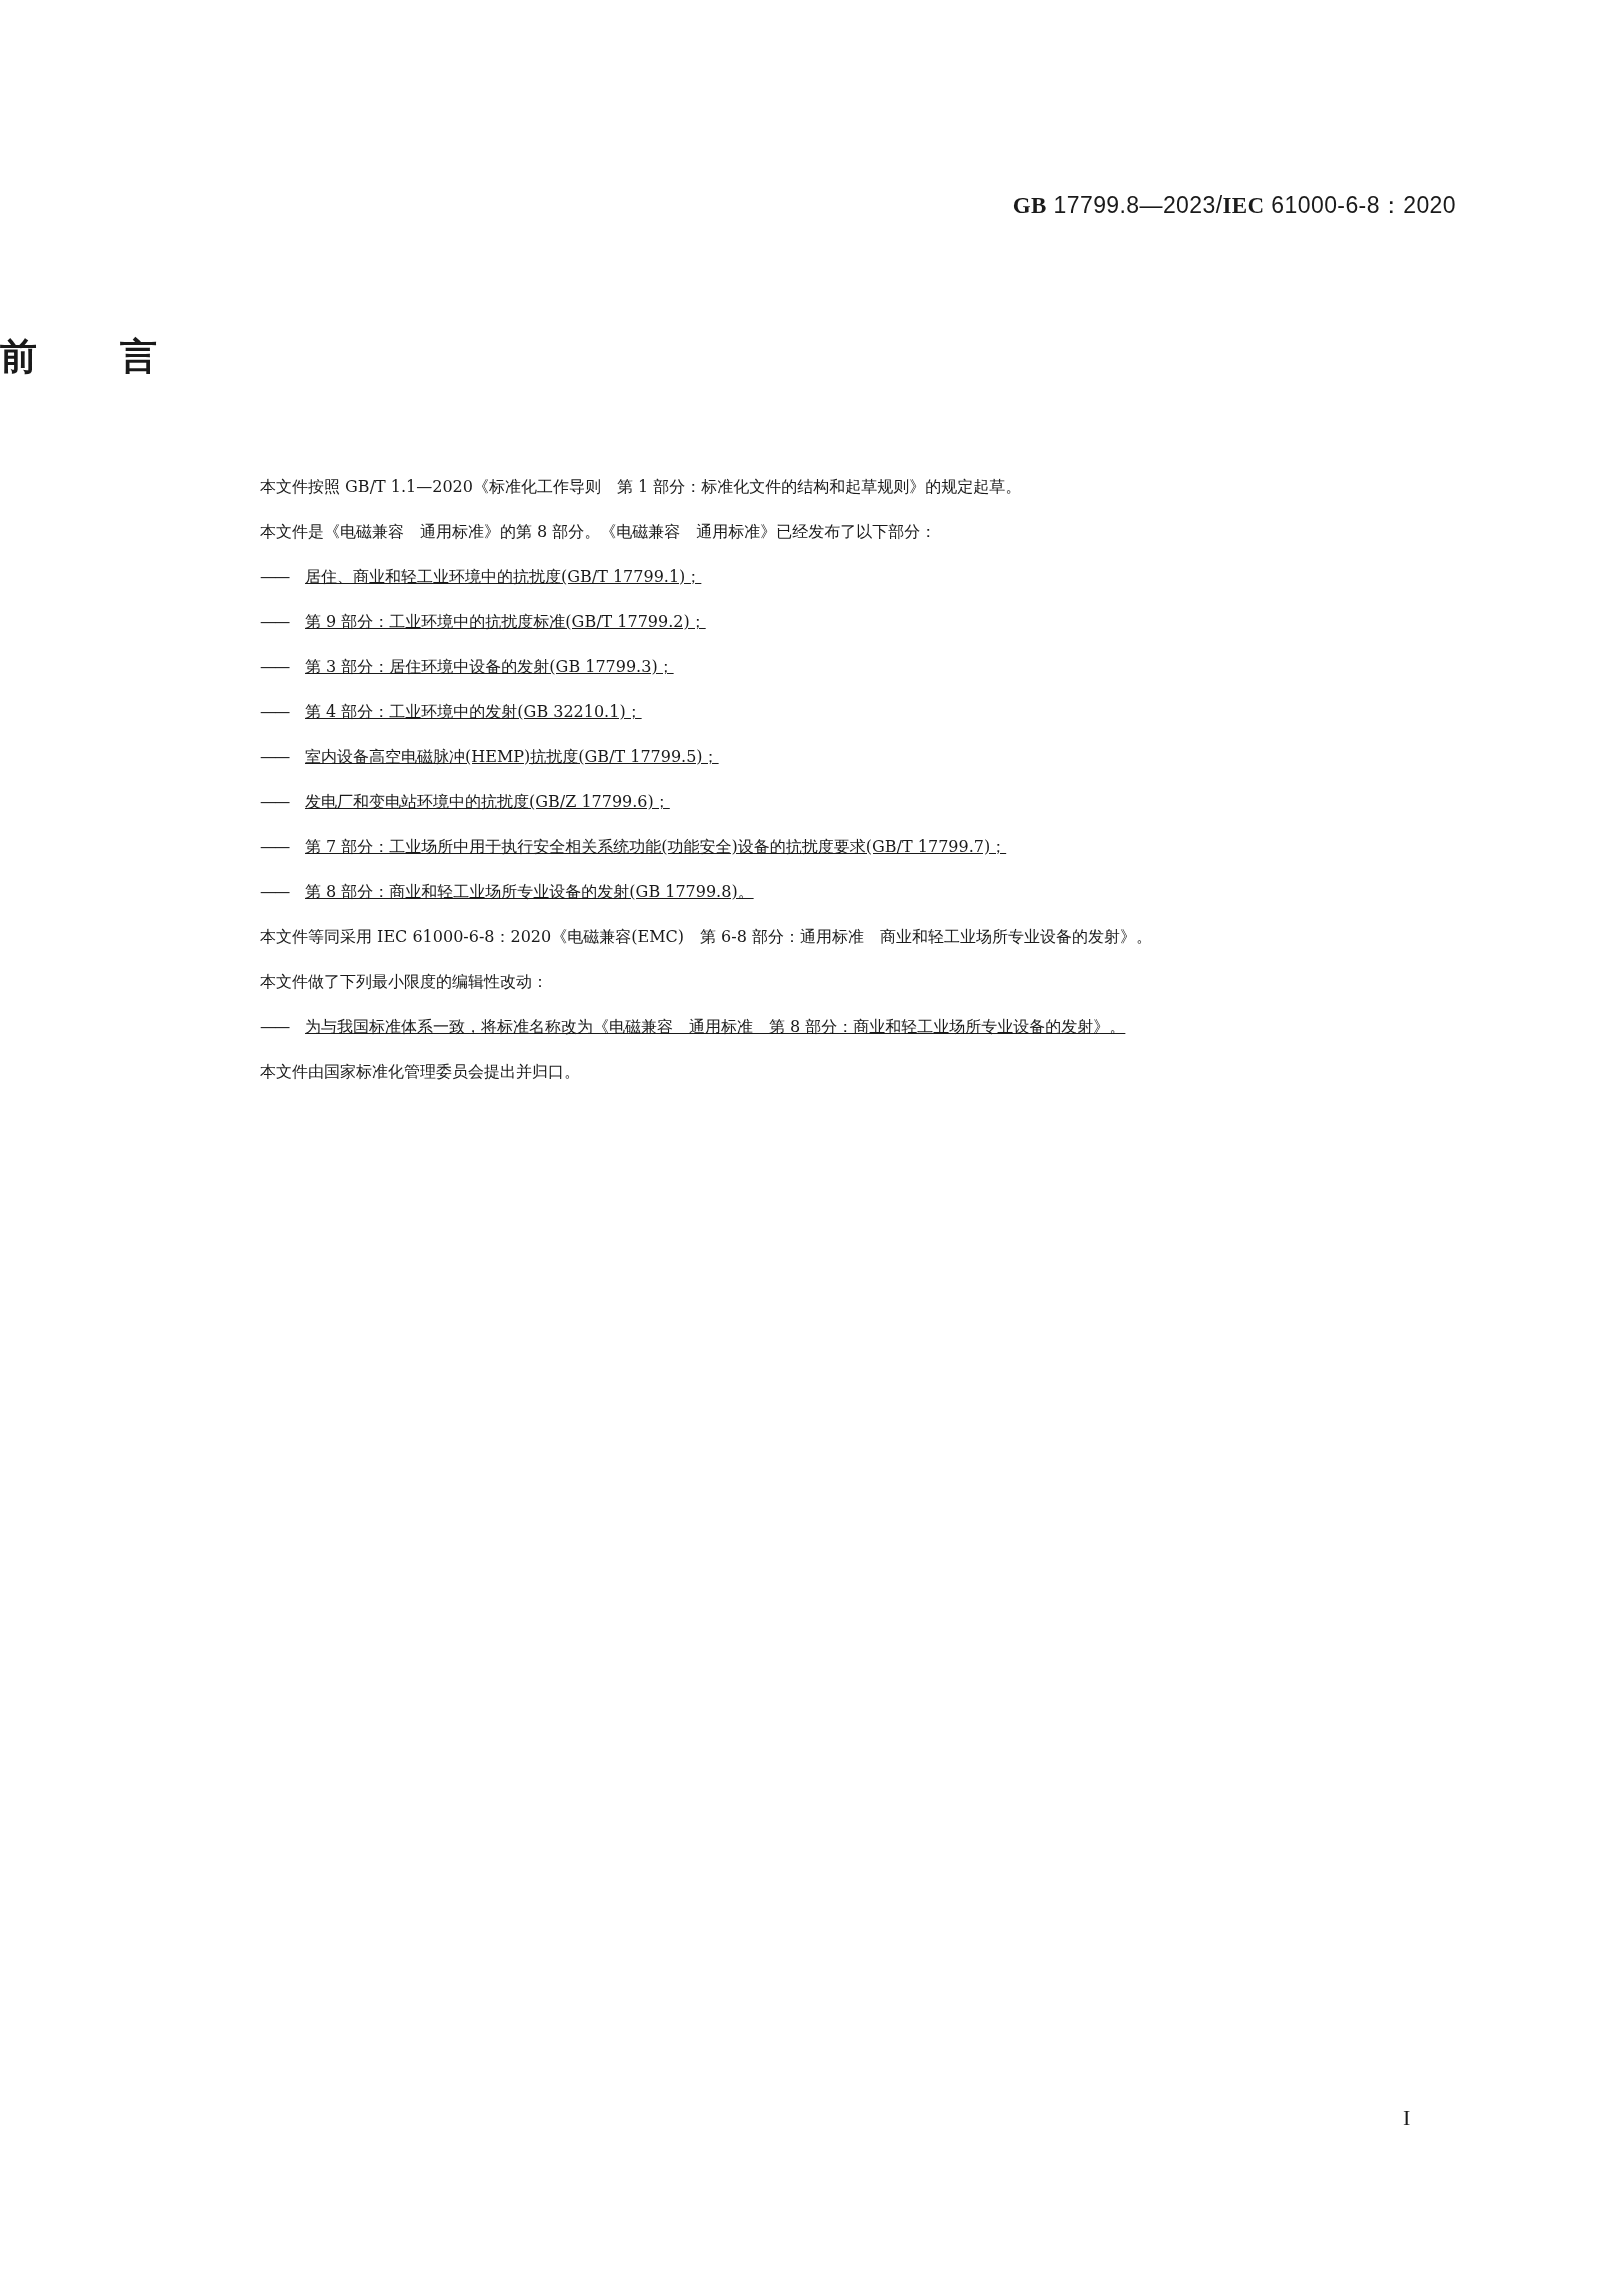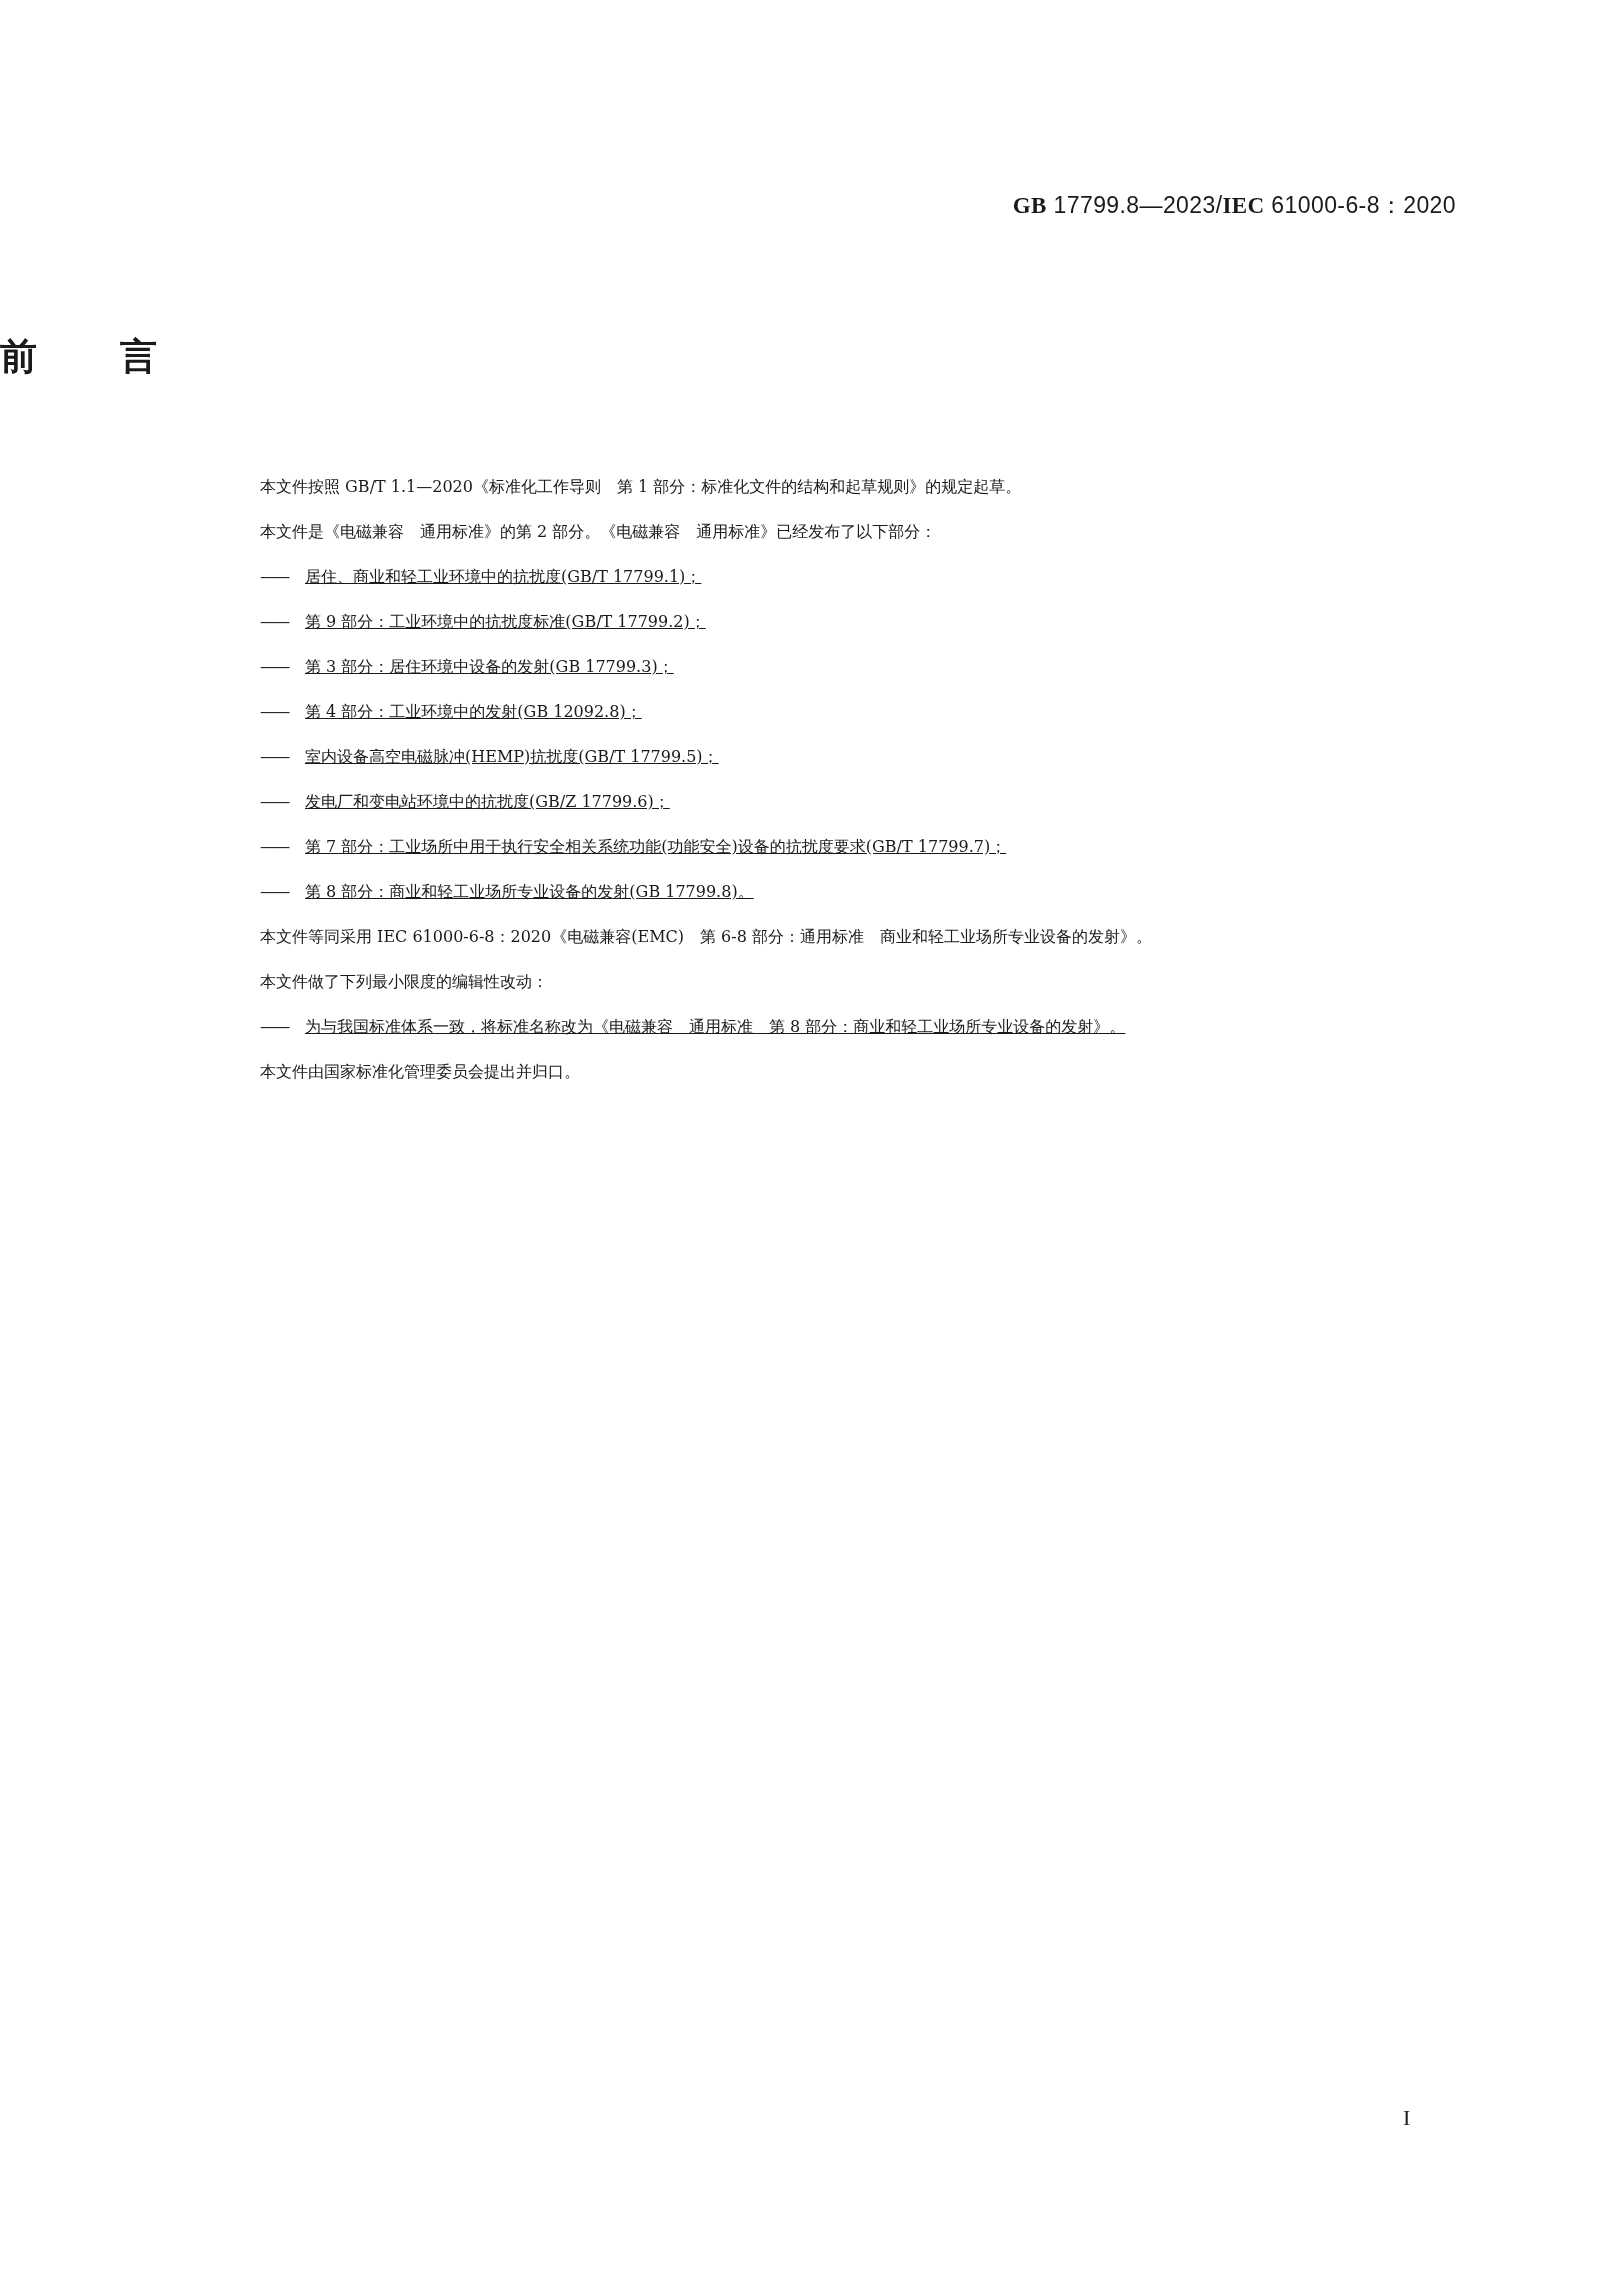--- a/index.html
+++ b/index.html
@@ -39,25 +39,25 @@
 <div class="header-code">
   <span class="b">GB</span><span> 17799.8—2023/</span><span class="b">IEC</span><span> 61000-6-8：2020</span>
 </div>
 
 <div class="title">
   <span>前</span><span class="gap"></span><span>言</span>
 </div>
 
 <div class="body-text">
   <p class="p">本文件按照 GB/T 1.1—2020《标准化工作导则　第 1 部分：标准化文件的结构和起草规则》的规定起草。</p>
-  <p class="p">本文件是《电磁兼容　通用标准》的第 2 部分。《电磁兼容　通用标准》已经发布了以下部分：</p>
+  <p class="p">本文件是《电磁兼容　通用标准》的第 8 部分。《电磁兼容　通用标准》已经发布了以下部分：</p>
   <p class="dash"><span class="mk">——</span><span>居住、商业和轻工业环境中的抗扰度(GB/T 17799.1)；</span></p>
   <p class="dash"><span class="mk">——</span><span>第 9 部分：工业环境中的抗扰度标准(GB/T 17799.2)；</span></p>
   <p class="dash"><span class="mk">——</span><span>第 3 部分：居住环境中设备的发射(GB 17799.3)；</span></p>
-  <p class="dash"><span class="mk">——</span><span>第 4 部分：工业环境中的发射(GB 12092.8)；</span></p>
+  <p class="dash"><span class="mk">——</span><span>第 4 部分：工业环境中的发射(GB 32210.1)；</span></p>
   <p class="dash"><span class="mk">——</span><span>室内设备高空电磁脉冲(HEMP)抗扰度(GB/T 17799.5)；</span></p>
   <p class="dash"><span class="mk">——</span><span>发电厂和变电站环境中的抗扰度(GB/Z 17799.6)；</span></p>
   <p class="dash"><span class="mk">——</span><span>第 7 部分：工业场所中用于执行安全相关系统功能(功能安全)设备的抗扰度要求(GB/T 17799.7)；</span></p>
   <p class="dash"><span class="mk">——</span><span>第 8 部分：商业和轻工业场所专业设备的发射(GB 17799.8)。</span></p>
   <p class="p">本文件等同采用 IEC 61000-6-8：2020《电磁兼容(EMC)　第 6-8 部分：通用标准　商业和轻工业场所专业设备的发射》。</p>
   <p class="p">本文件做了下列最小限度的编辑性改动：</p>
   <p class="dash"><span class="mk">——</span><span>为与我国标准体系一致，将标准名称改为《电磁兼容　通用标准　第 8 部分：商业和轻工业场所专业设备的发射》。</span></p>
   <p class="p">本文件由国家标准化管理委员会提出并归口。</p>
 </div>
 

